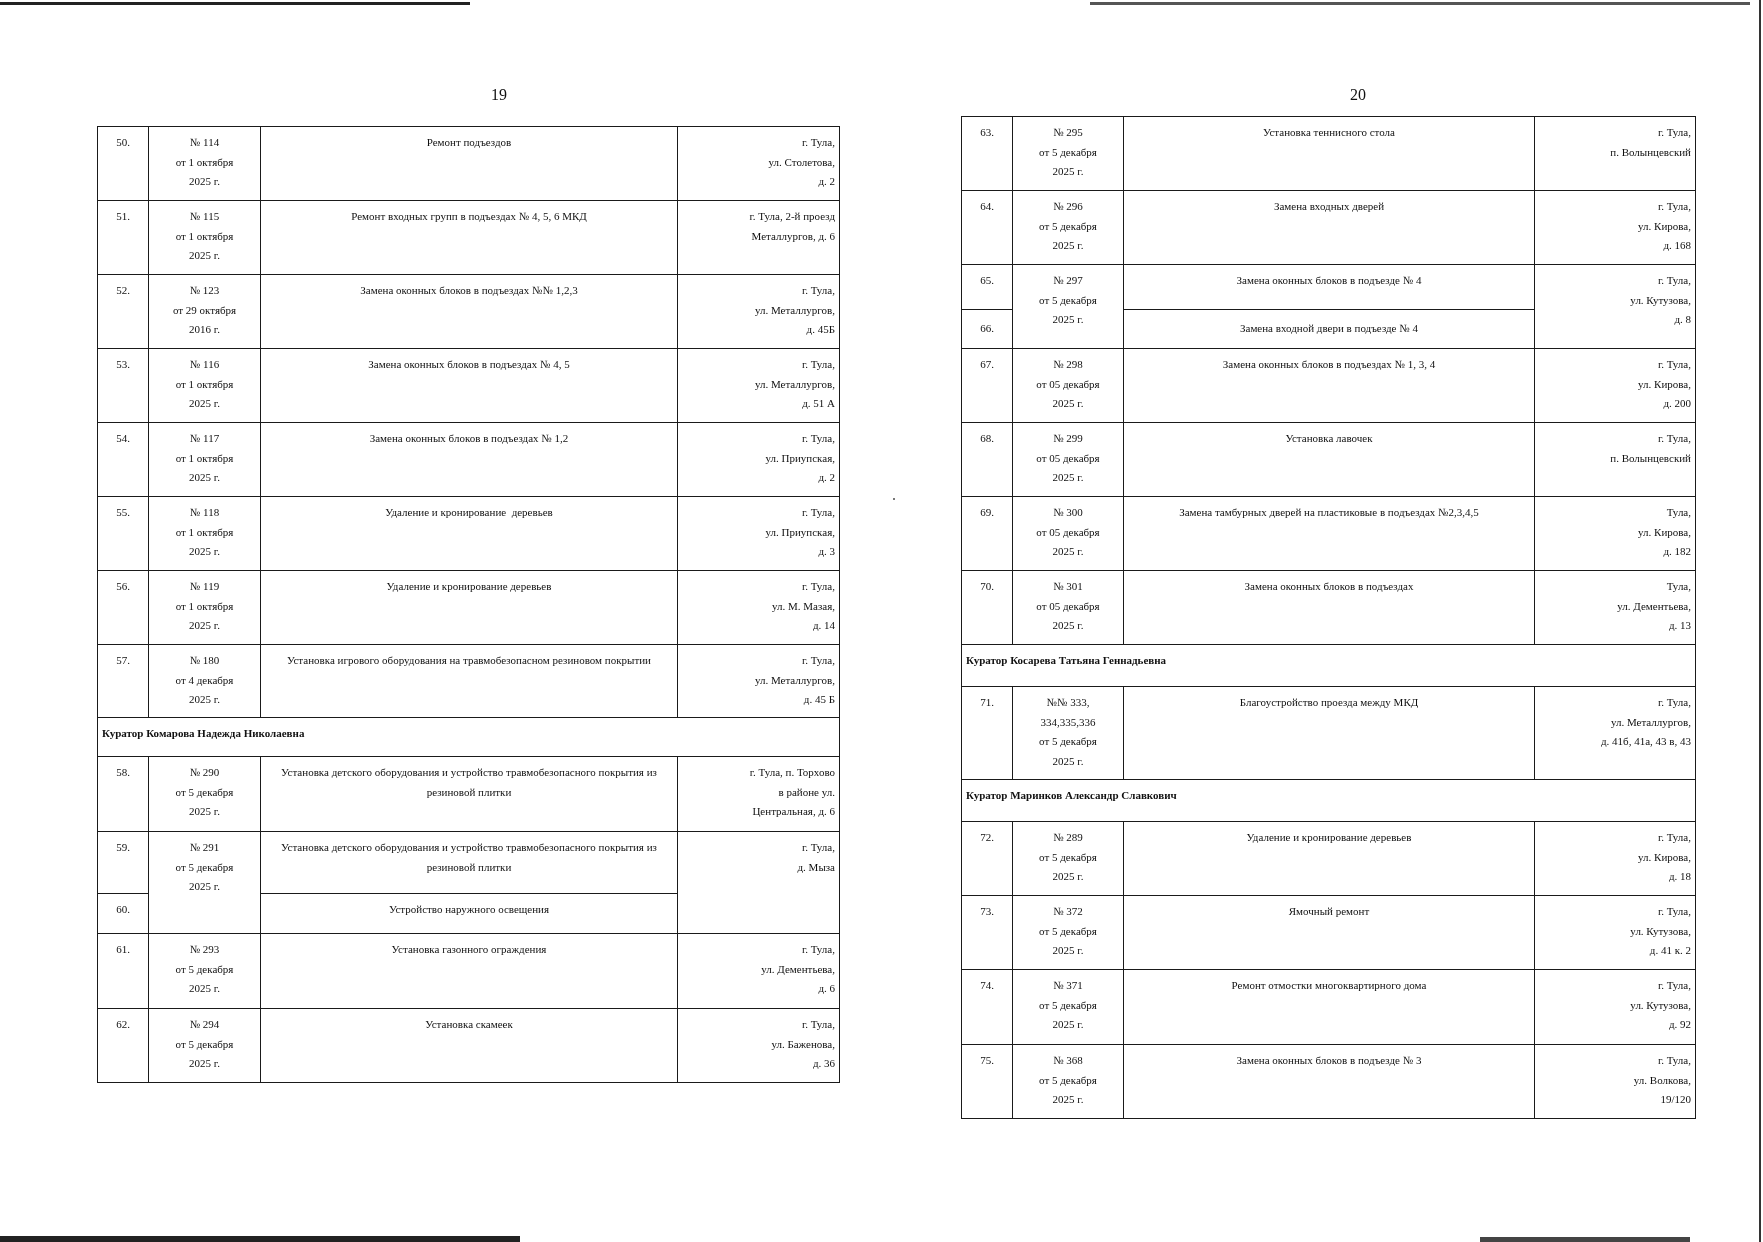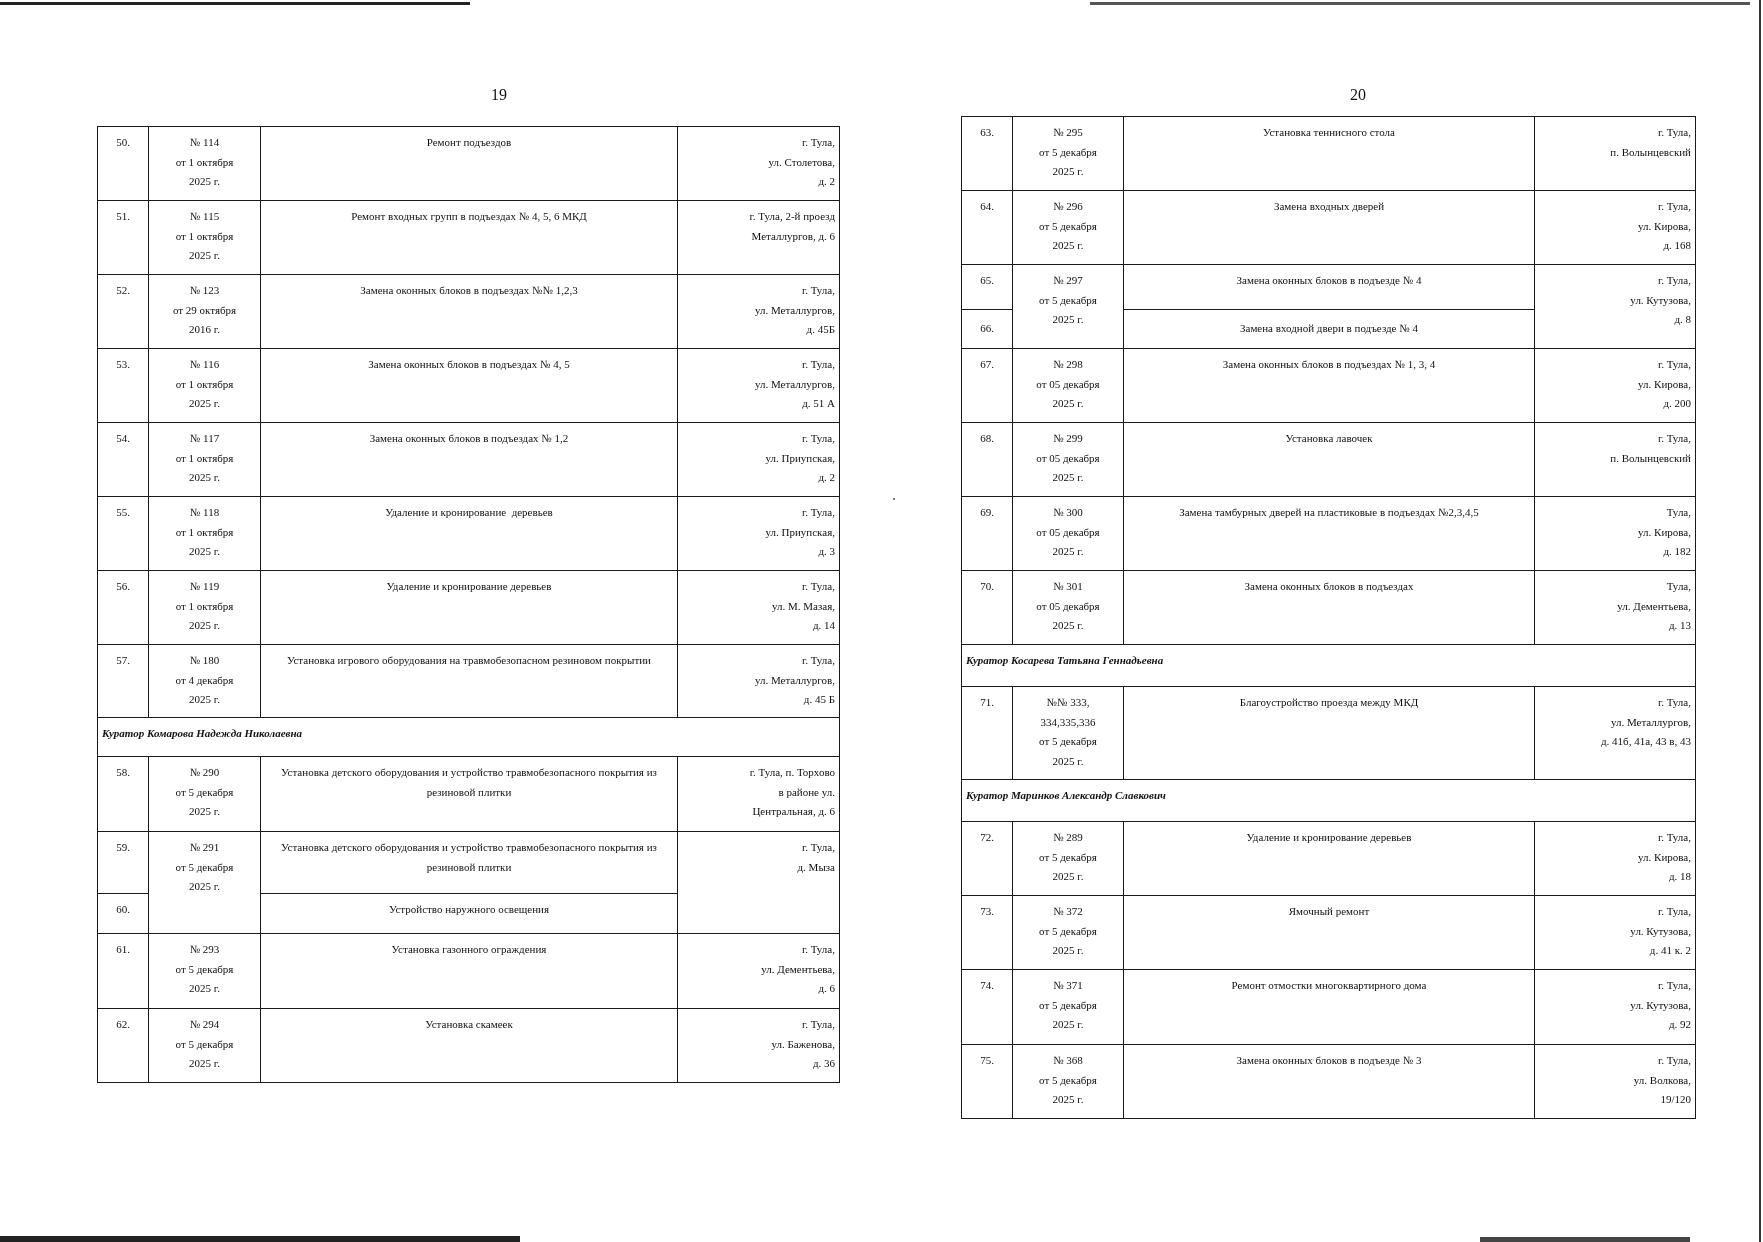--- a/index.html
+++ b/index.html
@@ -6,21 +6,21 @@
   body { width: 1763px; height: 1242px; position: relative; overflow: hidden;
          font-family: "Liberation Serif", "DejaVu Serif", serif; color: #111; }
   .scan-edge { position: absolute; height: 4px; background: #222; }
   .page-num { position: absolute; font-size: 16px; text-align: center; width: 60px; }
   table.doc { position: absolute; border-collapse: collapse; table-layout: fixed; font-size: 11px; line-height: 19.5px; }
   table.doc td { border: 1.5px solid #1a1a1a; vertical-align: top; padding: 6px 4px 2px 4px; }
   td.num { text-align: center; padding-left: 2px; padding-right: 8px; }
   td.decree { text-align: center; white-space: pre-line; }
   td.work { padding-left: 4px; text-align: center; }
   td.addr { white-space: pre-line; padding-left: 4px; text-align: right; }
-  td.curator { font-weight: bold; vertical-align: middle; padding: 2px 4px; font-style: italic; }
+  td.curator { font-weight: bold; vertical-align: middle; padding: 2px 4px; }
   .dot { position: absolute; width: 2px; height: 2px; background: #777; }
 </style>
 </head>
 <body>
 
 <div class="scan-edge" style="left:0;top:2px;width:470px;height:3px;"></div>
 <div class="scan-edge" style="left:1090px;top:2px;width:660px;height:3px;background:#555;"></div>
 <div class="scan-edge" style="left:0;top:1236px;width:520px;height:6px;"></div>
 <div class="scan-edge" style="left:1480px;top:1237px;width:210px;height:5px;background:#444;"></div>
 <div class="scan-edge" style="left:1759px;top:0;width:2px;height:1242px;background:#333;"></div>

